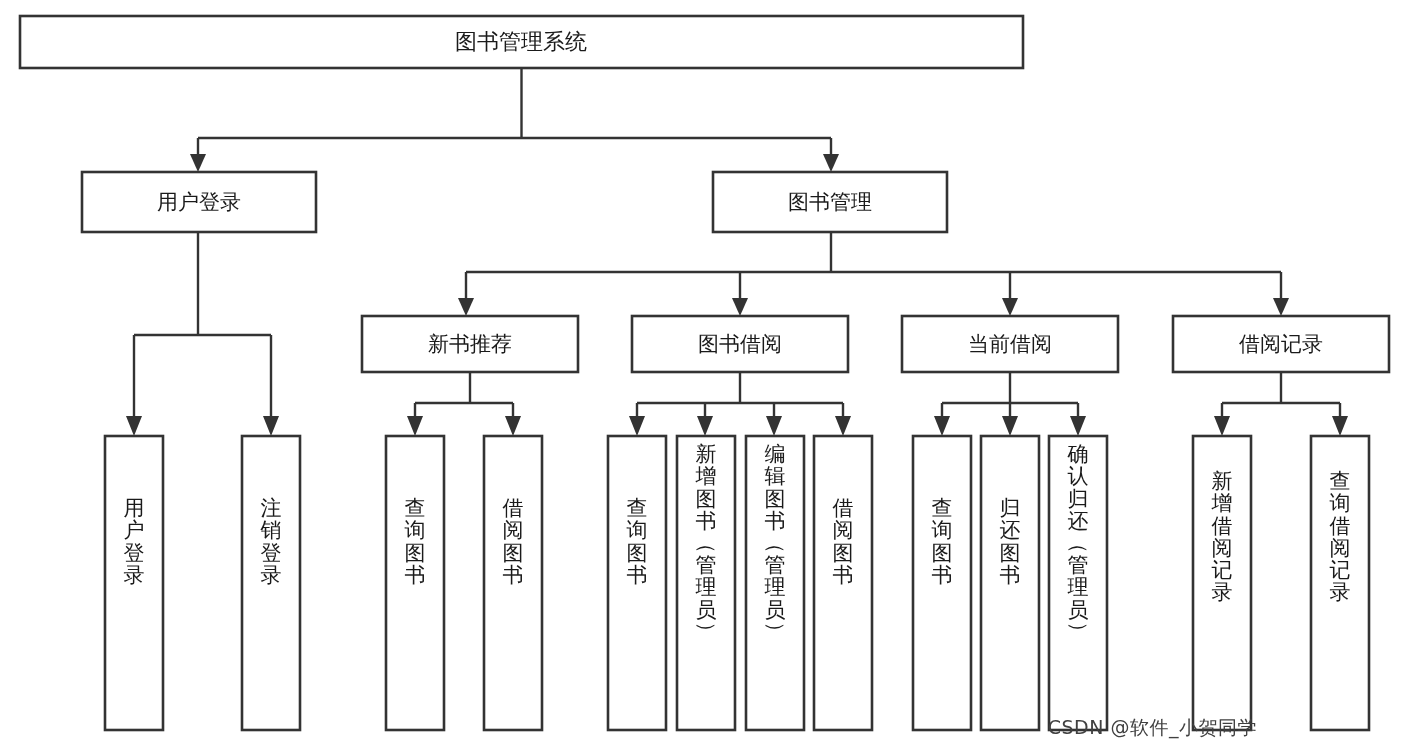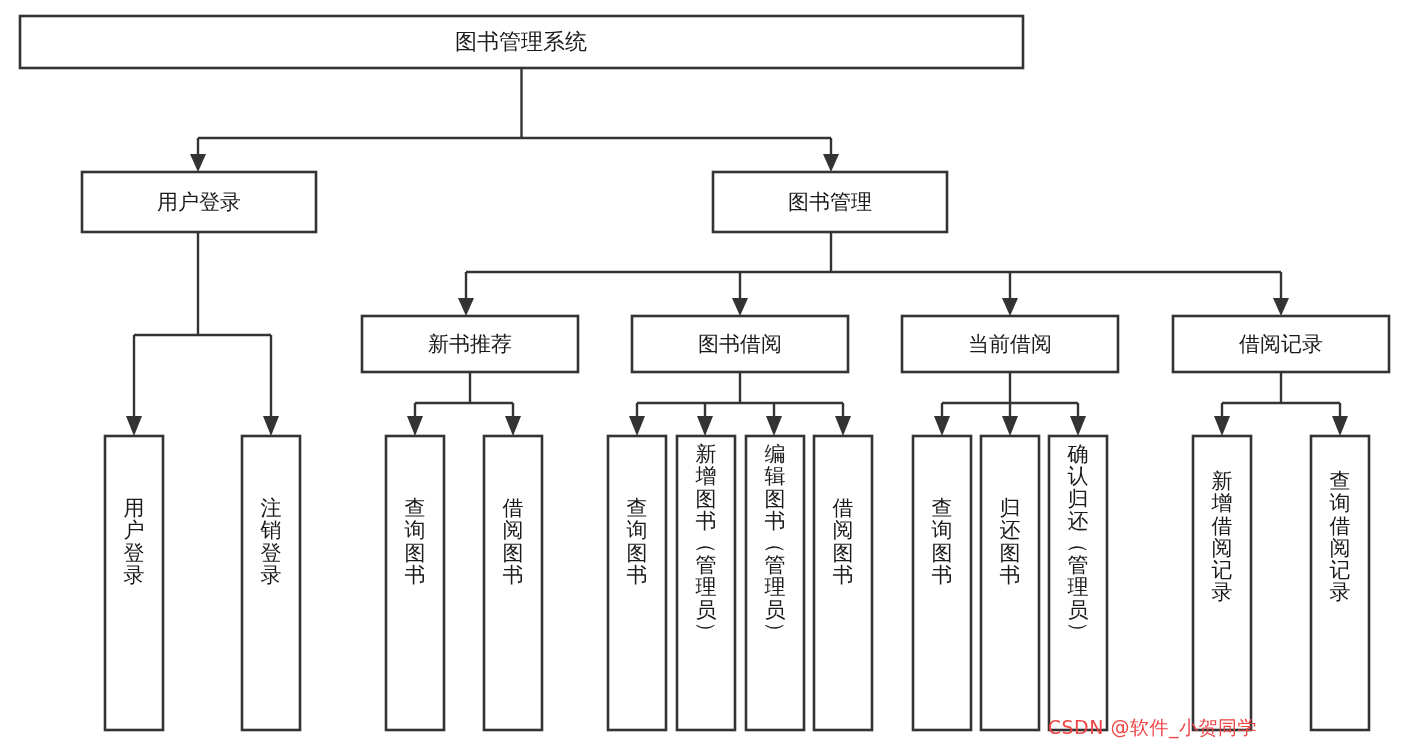--- a/index.html
+++ b/index.html
@@ -75,21 +75,21 @@
   }
   .leaf-label span {
     display: block;
   }
   .watermark {
     position: absolute;
     right: 14px;
     bottom: 6px;
     font-family: "DejaVu Sans", "Liberation Sans", sans-serif;
     font-size: 19px;
-    color: #ef4444;
+    color: #404040;
     letter-spacing: 0.5px;
     pointer-events: none;
     user-select: none;
   }
 </style>
 </head>
 <body>
 
 <div id="diagram-root">
 

